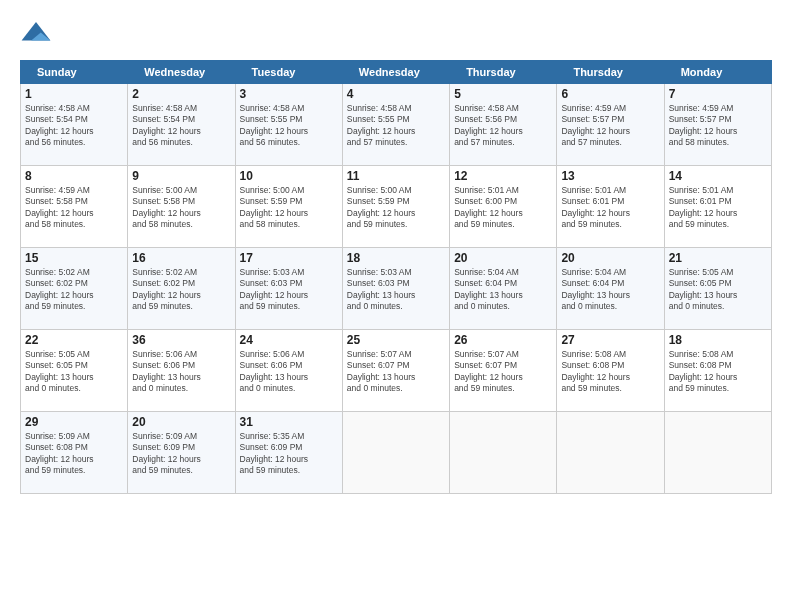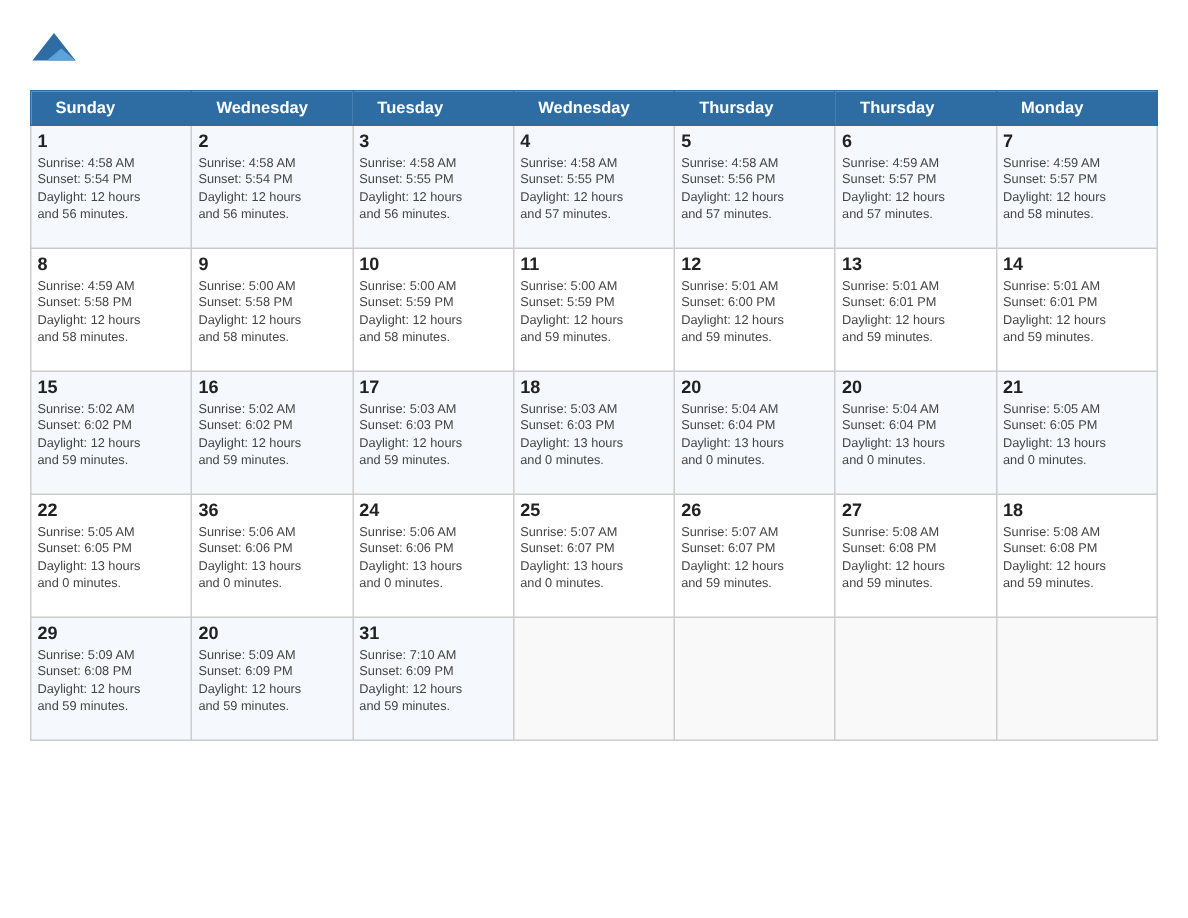--- a/index.html
+++ b/index.html
@@ -345,21 +345,21 @@
           </td>
           <td>
             <span class="day-num">20</span>
             <div class="day-info" style="white-space: pre-line;">Sunrise: 5:09 AM
 Sunset: 6:09 PM
 Daylight: 12 hours
 and 59 minutes.</div>
           </td>
           <td>
             <span class="day-num">31</span>
-            <div class="day-info" style="white-space: pre-line;">Sunrise: 7:10 AM
+            <div class="day-info" style="white-space: pre-line;">Sunrise: 5:35 AM
 Sunset: 6:09 PM
 Daylight: 12 hours
 and 59 minutes.</div>
           </td>
           <td class="empty-cell"></td>
           <td class="empty-cell"></td>
           <td class="empty-cell"></td>
           <td class="empty-cell"></td>
         </tr>
       </tbody>

